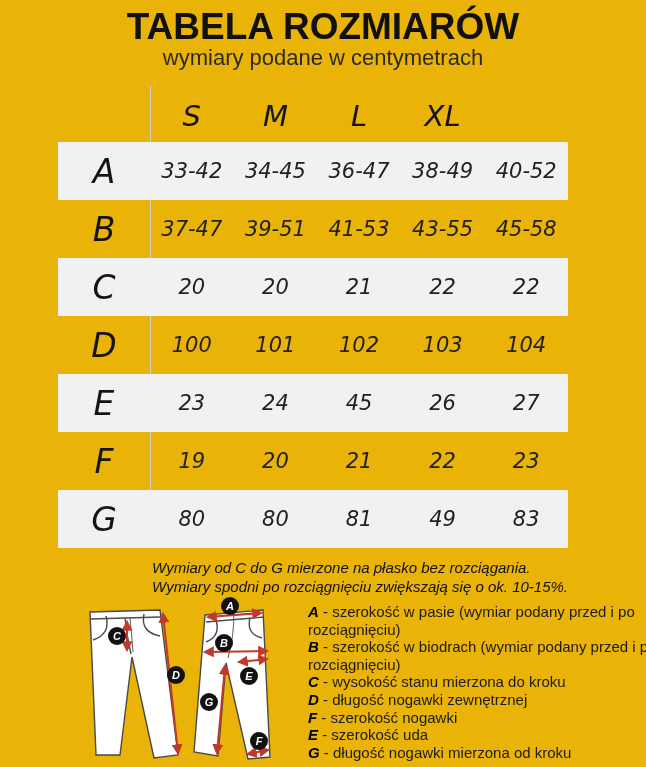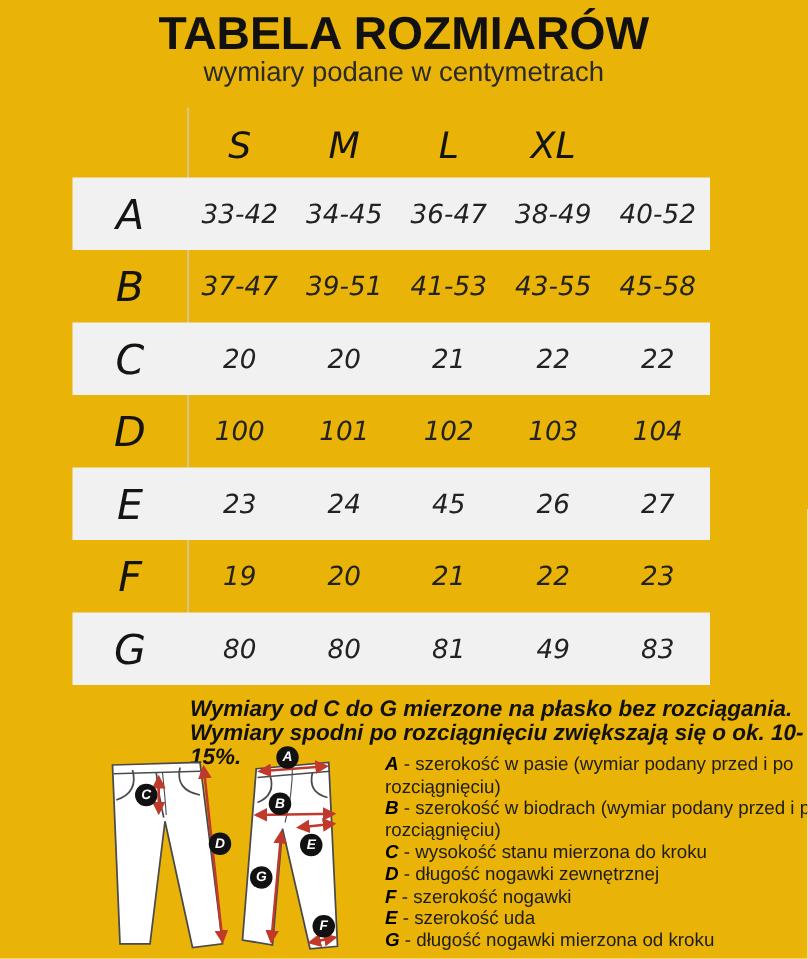--- a/index.html
+++ b/index.html
@@ -18,21 +18,21 @@
   .trow{display:grid;grid-template-columns:92px repeat(5,1fr);height:58px;}
   .trow.head{height:52px;}
   .trow.stripe{background:#f1f1f1;}
   .cell{display:flex;align-items:center;justify-content:center;
         font-family:"DejaVu Sans","Liberation Sans",sans-serif;}
   .cell.size-h{font-size:29px;color:#141414;}
   .cell.rlabel{font-size:33px;color:#141414;}
   .cell.val{font-size:21px;color:#222;text-align:center;}
   .col-divider{position:absolute;left:150px;top:86px;width:1px;height:458px;background:#cfcfcf;}
   
-  .notes{position:absolute;left:152px;top:558px;font-size:18px;font-weight:bold;
+  .notes{position:absolute;left:152px;top:558px;font-size:15px;font-weight:normal;
          font-style:italic;line-height:19px;color:#111;
          font-family:"Liberation Sans",sans-serif;}
   
   .diagram{position:absolute;left:78px;top:592px;width:212px;height:175px;}
   .diagram svg{position:absolute;left:0;top:0;}
   .dbadge{position:absolute;width:18px;height:18px;border-radius:50%;background:#111;
           color:#fff;font-weight:bold;font-style:italic;font-size:11px;
           display:flex;align-items:center;justify-content:center;z-index:3;
           font-family:"Liberation Sans",sans-serif;}
   .badge-a{left:143px;top:5px;}  .badge-b{left:137px;top:42px;}

